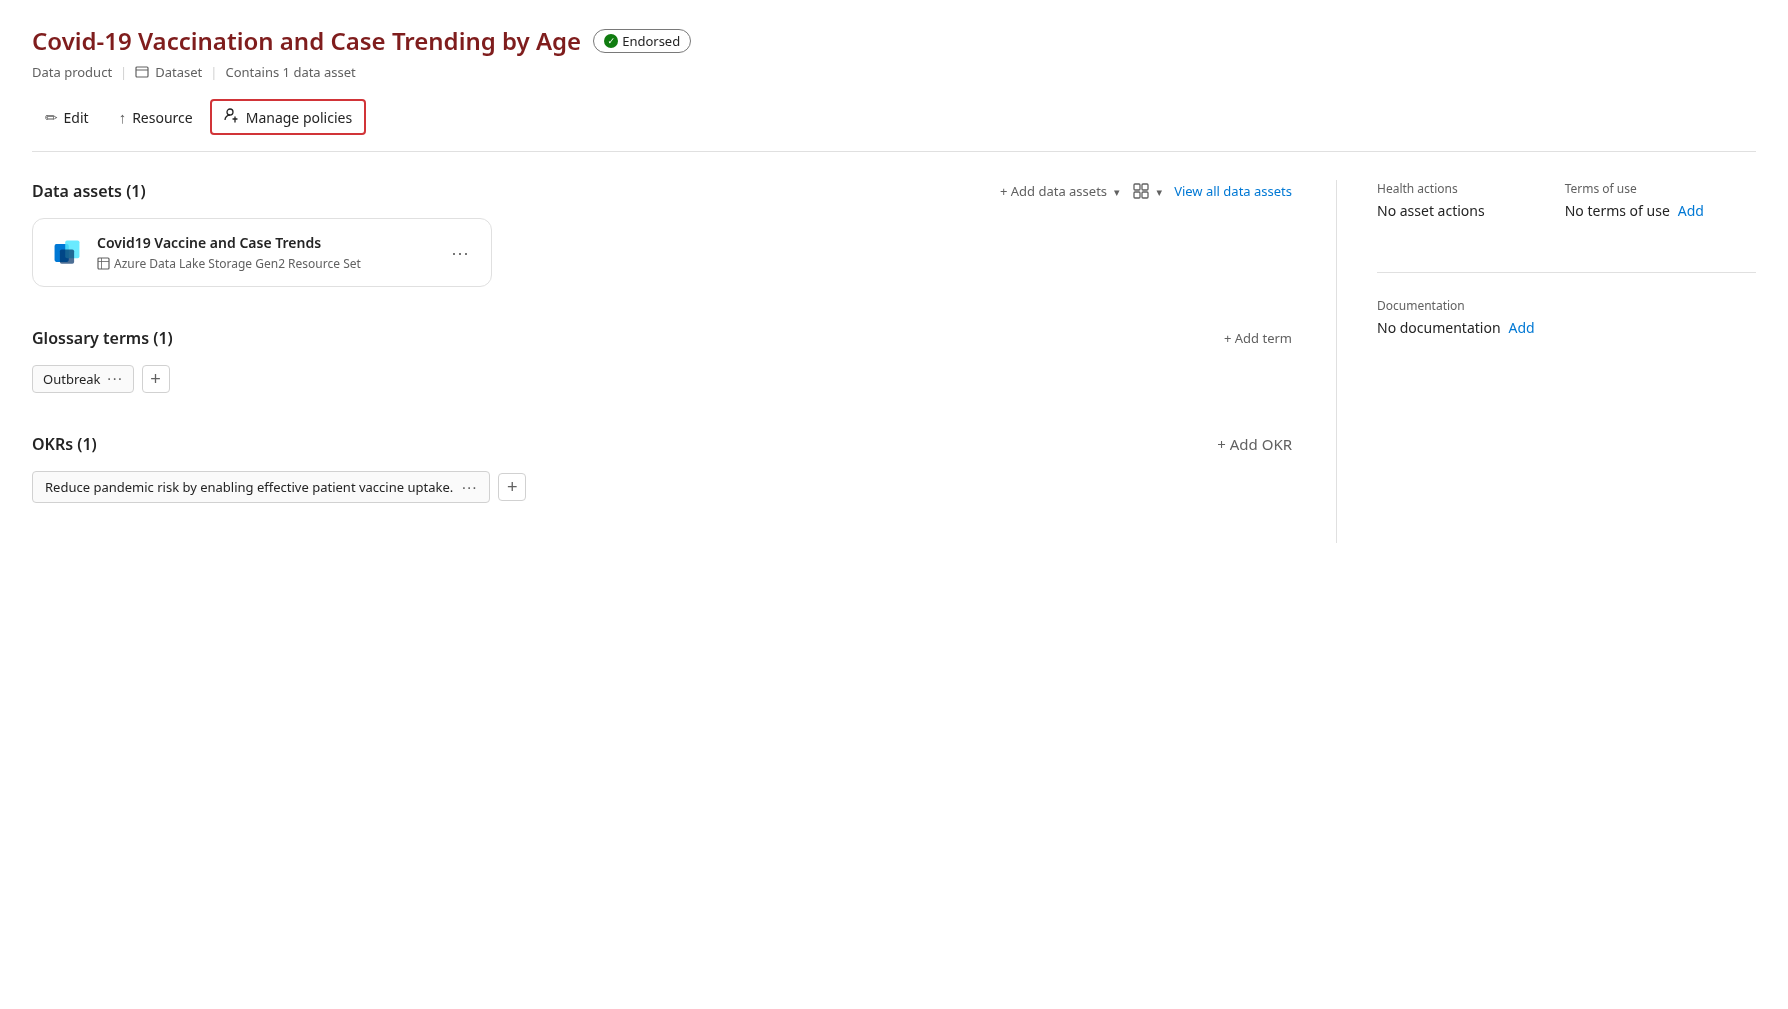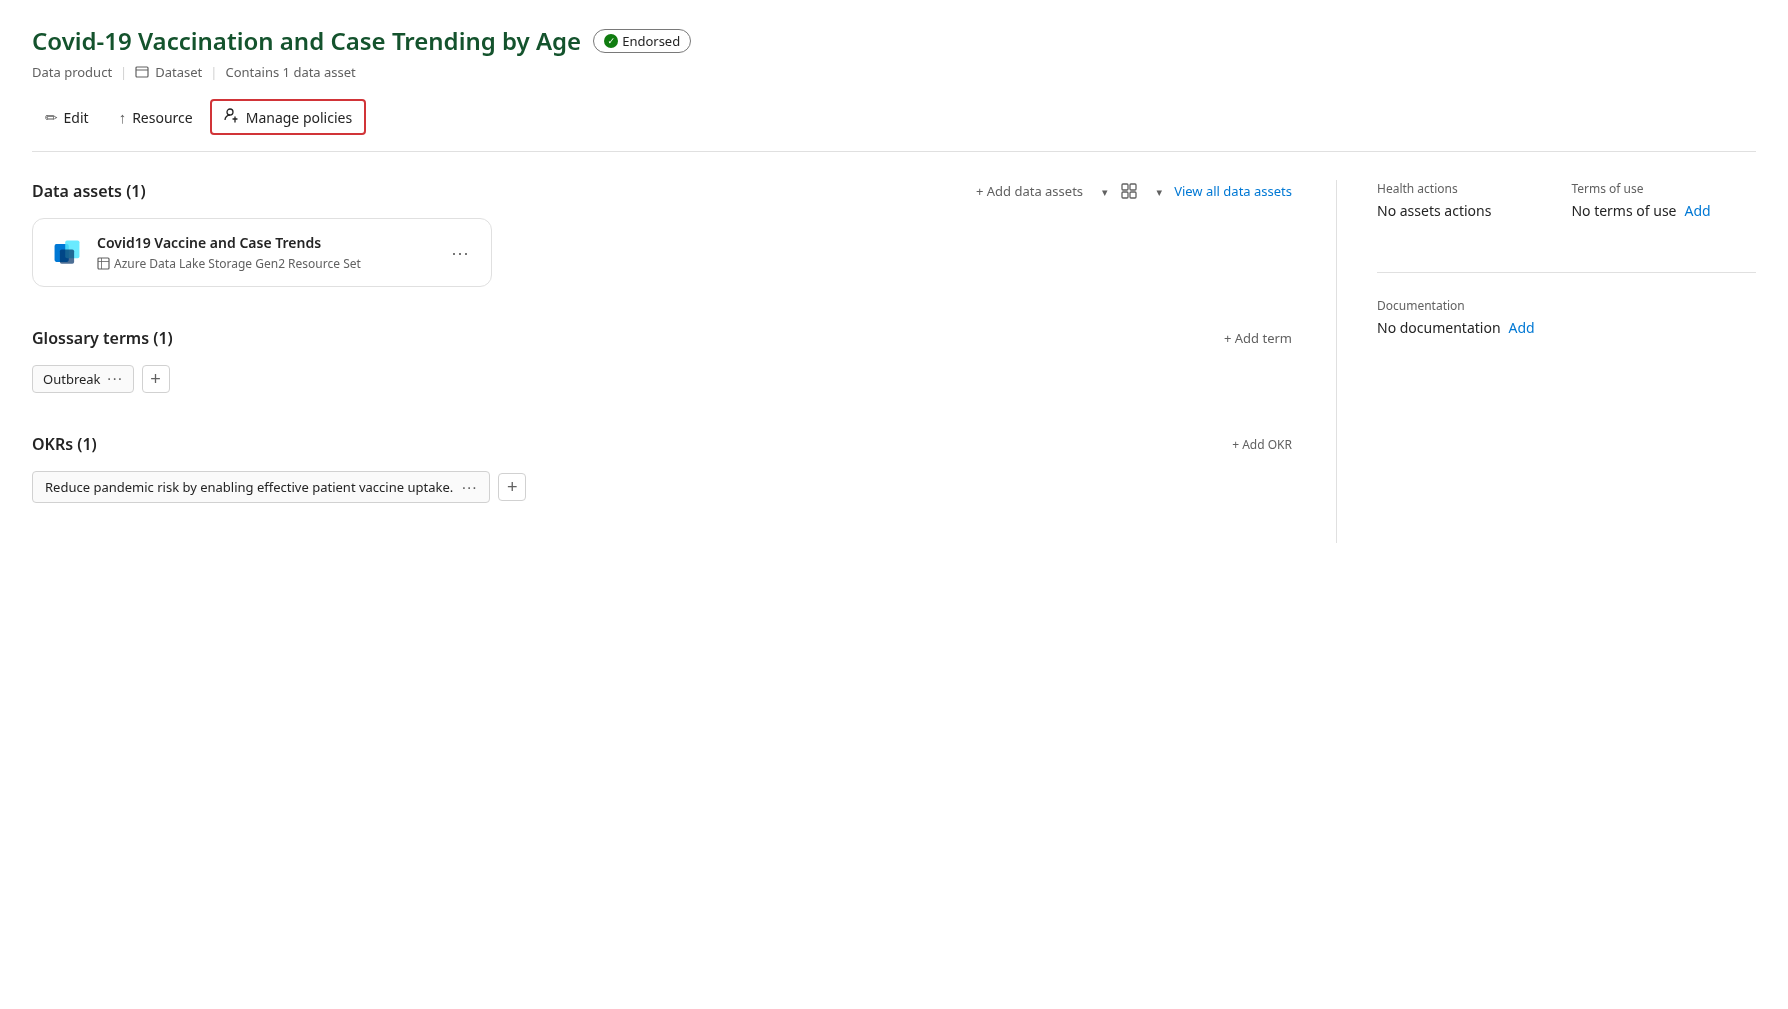--- a/index.html
+++ b/index.html
@@ -14,21 +14,21 @@
     
     .page-header {
       display: flex;
       align-items: center;
       gap: 12px;
       margin-bottom: 6px;
     }
     .page-title {
       font-size: 24px;
       font-weight: 600;
-      color: #14532d;
+      color: #7f1d1d;
     }
     .endorsed-badge {
       display: flex;
       align-items: center;
       gap: 4px;
       border: 1px solid #797979;
       border-radius: 12px;
       padding: 2px 10px;
       font-size: 13px;
       color: #242424;
@@ -141,21 +141,21 @@
       color: #242424;
     }
     .section-actions {
       display: flex;
       align-items: center;
       gap: 12px;
     }
     .section-action-btn {
       display: flex;
       align-items: center;
-      gap: 19px;
+      gap: 7px;
       color: #616161;
       background: transparent;
       border: none;
       cursor: pointer;
       font-size: 13px;
       font-family: inherit;
     }
     .view-all-link {
       color: #0078D4;
       cursor: pointer;
@@ -304,21 +304,21 @@
 
     
     .add-okr-btn {
       display: flex;
       align-items: center;
       gap: 4px;
       color: #616161;
       background: transparent;
       border: none;
       cursor: pointer;
-      font-size: 12px;
+      font-size: 15px;
       font-family: inherit;
     }
 
     .divider {
       border: none;
       border-top: 1px solid #e0e0e0;
       margin: 24px 0;
     }
 
     .right-sections-pair {
@@ -456,21 +456,21 @@
       </div>
     </div>
 
   </div>
 
   <div class="right-column">
 
     <div class="right-sections-pair">
       <div class="right-section">
         <div class="right-section-label">Health actions</div>
-        <div class="right-section-value">No assets actions</div>
+        <div class="right-section-value">No asset actions</div>
       </div>
       <div class="right-section">
         <div class="right-section-label">Terms of use</div>
         <div class="right-section-value">
           <span>No terms of use</span>
           <a class="link-blue">Add</a>
         </div>
       </div>
     </div>
 

